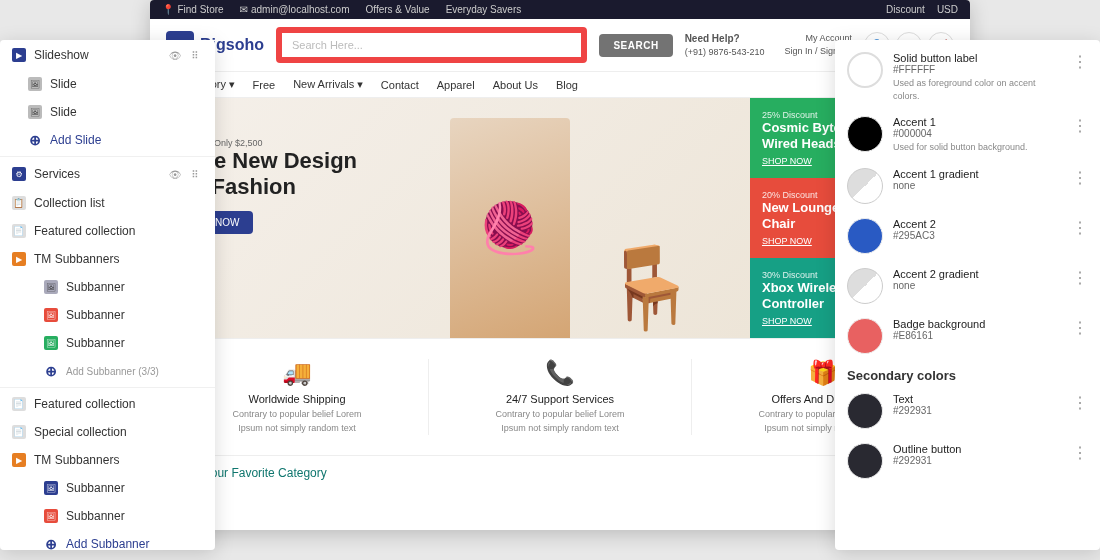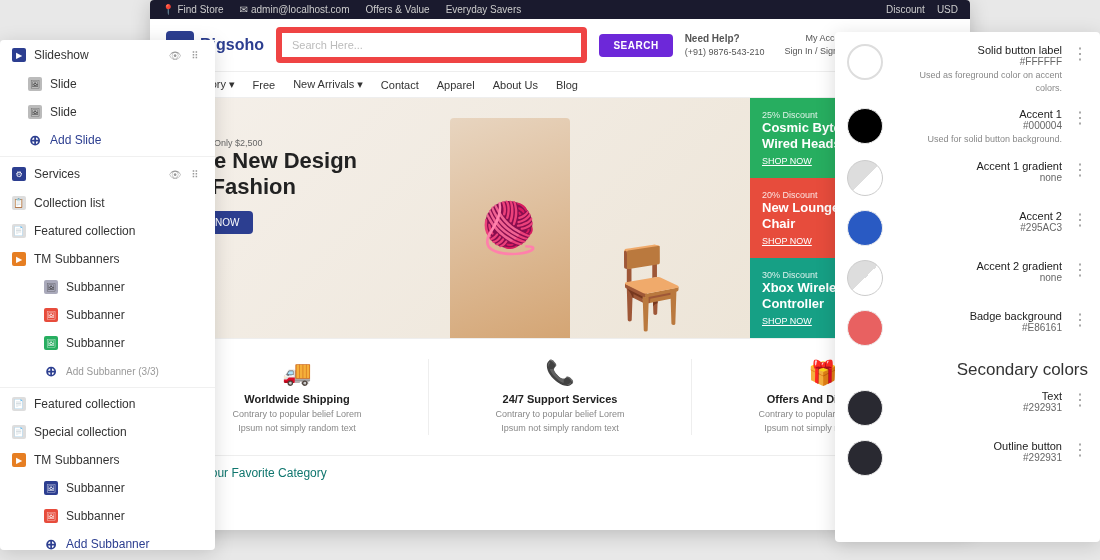--- a/index.html
+++ b/index.html
@@ -53,21 +53,21 @@
       flex: 1;
       border: 6px solid #ef4444;
       border-radius: 4px;
       padding: 6px 10px;
       font-size: 11px;
       color: #999;
       display: flex;
       align-items: center;
     }
     .search-btn {
-      background: #6d28d9;
+      background: #737373;
       color: #fff;
       border: none;
       padding: 6px 14px;
       border-radius: 4px;
       font-size: 10px;
       font-weight: 600;
       cursor: pointer;
       letter-spacing: 0.5px;
     }
     .help-text { font-size: 9px; color: #555; line-height: 1.4; }
@@ -155,21 +155,21 @@
       border-top: 1px solid #eee;
     }
     .feature {
       flex: 1;
       text-align: center;
       padding: 0 10px;
       border-right: 1px solid #eee;
     }
     .feature:last-child { border-right: none; }
     .feature-icon { font-size: 24px; margin-bottom: 6px; color: #2c3e90; }
-    .feature h4 { font-size: 11px; font-weight: 700; color: #222; }
+    .feature h4 { font-size: 11px; font-weight: 400; color: #222; }
     .feature p { font-size: 9px; color: #888; line-height: 1.5; margin-top: 3px; }
 
     
     .sidebar {
       position: absolute;
       left: 0;
       top: 40px;
       width: 215px;
       height: 510px;
       background: #fff;
@@ -197,50 +197,49 @@
     .sidebar-icon.green { background: #27ae60; color: #fff; }
     .sidebar-icon.img { background: #bbb; }
     .sidebar-actions { margin-left: auto; display: flex; gap: 4px; }
     .action-btn { width: 16px; height: 16px; display: flex; align-items: center; justify-content: center; font-size: 10px; color: #999; cursor: pointer; }
     .divider { height: 1px; background: #f0f0f0; margin: 2px 0; }
 
     
     .color-panel {
       position: absolute;
       right: 0;
-      top: 32px;
+      top: 40px;
       width: 265px;
       height: 510px;
       background: #fff;
       box-shadow: 0 4px 20px rgba(0,0,0,0.15);
       border-radius: 4px;
       overflow-y: auto;
       z-index: 10;
       padding: 12px;
-      text-align: right;
     }
     .color-item {
       display: flex;
       align-items: flex-start;
       margin-bottom: 14px;
       gap: 10px;
     }
     .color-swatch {
       width: 36px;
       height: 36px;
       border-radius: 50%;
       flex-shrink: 0;
       border: 1px solid #eee;
     }
     .color-info { flex: 1; }
     .color-label { font-size: 11px; font-weight: 500; color: #222; }
     .color-hex { font-size: 10px; color: #666; }
     .color-desc { font-size: 9px; color: #888; margin-top: 2px; line-height: 1.4; }
     .color-menu { font-size: 16px; color: #999; cursor: pointer; margin-left: auto; }
-    .section-title { font-size: 17px; font-weight: 400; color: #333; margin: 8px 0 10px 0; }
+    .section-title { font-size: 13px; font-weight: 700; color: #333; margin: 8px 0 10px 0; }
   </style>
 </head>
 <body>
 
 <div class="sidebar">
 
   <div class="sidebar-item parent">
     <span class="sidebar-icon blue">▶</span>
     <span>Slideshow</span>
     <div class="sidebar-actions">

